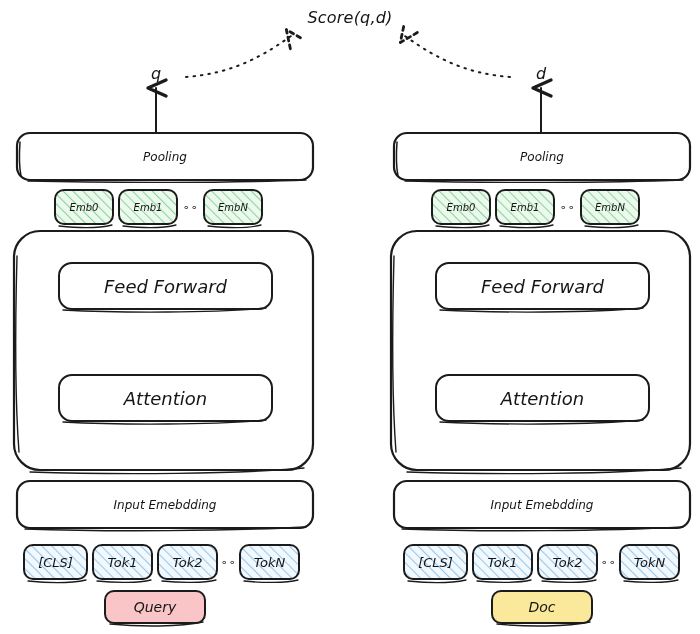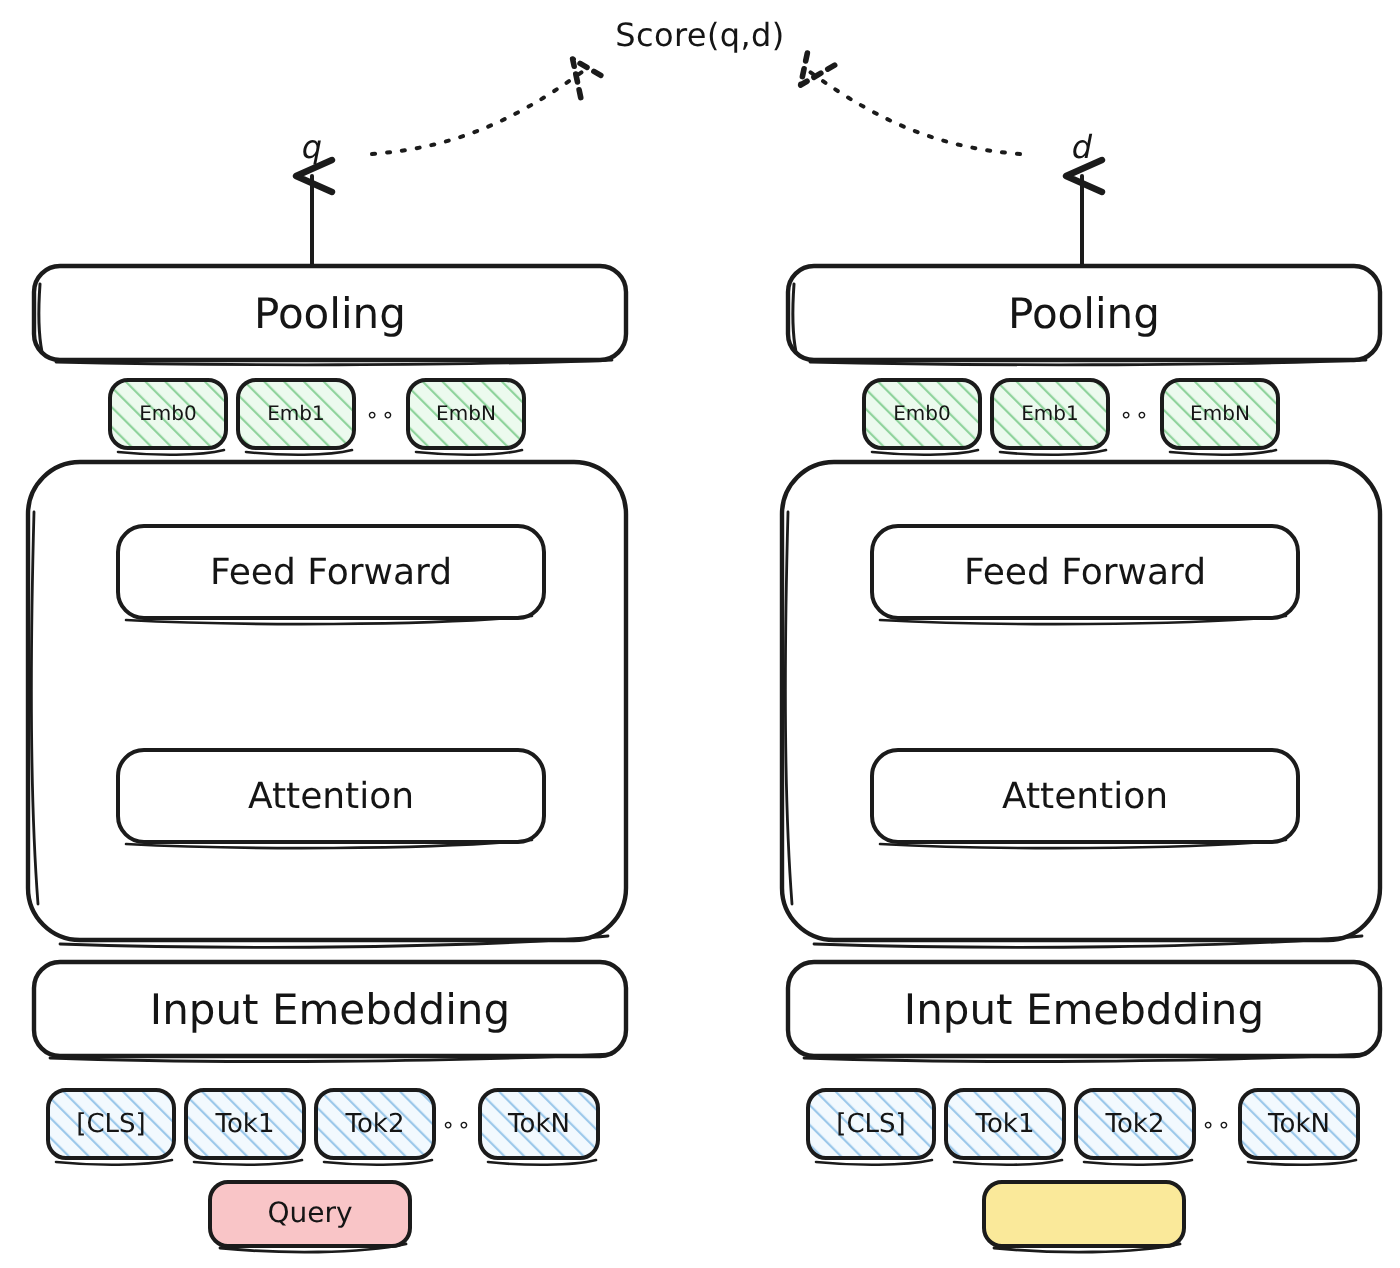--- a/index.html
+++ b/index.html
@@ -35,34 +35,35 @@
   .lbl {
     position: absolute;
     display: flex;
     align-items: center;
     justify-content: center;
     text-align: center;
     white-space: nowrap;
     font-family: "DejaVu Sans", sans-serif;
     color: #151515;
     pointer-events: none;
+    font-style: italic;
   }
 
   .title-text {
     font-size: 16px;
     letter-spacing: 0.2px;
   }
 
   .vec-text {
     font-size: 16px;
     font-style: italic;
   }
 
   .big-box-text {
-    font-size: 21px;
+    font-size: 12px;
   }
 
   .inner-box-text {
     font-size: 18px;
   }
 
   .emb-text {
     font-size: 10px;
   }
 
@@ -283,14 +284,15 @@
   <div class="lbl inner-box-text" style="left:436px; top:375px; width:213px; height:46px;">Attention</div>
 
   <div class="lbl big-box-text" style="left:394px; top:481px; width:296px; height:47px;">Input Emebdding</div>
 
   <div class="lbl tok-text" style="left:404px; top:545px; width:63px; height:34px;">[CLS]</div>
   <div class="lbl tok-text" style="left:473px; top:545px; width:59px; height:34px;">Tok1</div>
   <div class="lbl tok-text" style="left:538px; top:545px; width:59px; height:34px;">Tok2</div>
   <div class="lbl dots-text" style="left:597px; top:545px; width:23px; height:34px;">∘∘</div>
   <div class="lbl tok-text" style="left:620px; top:545px; width:59px; height:34px;">TokN</div>
 
+  <div class="lbl pill-text" style="left:492px; top:591px; width:100px; height:32px;">Doc</div>
 
 </div>
 
 </body></html>

